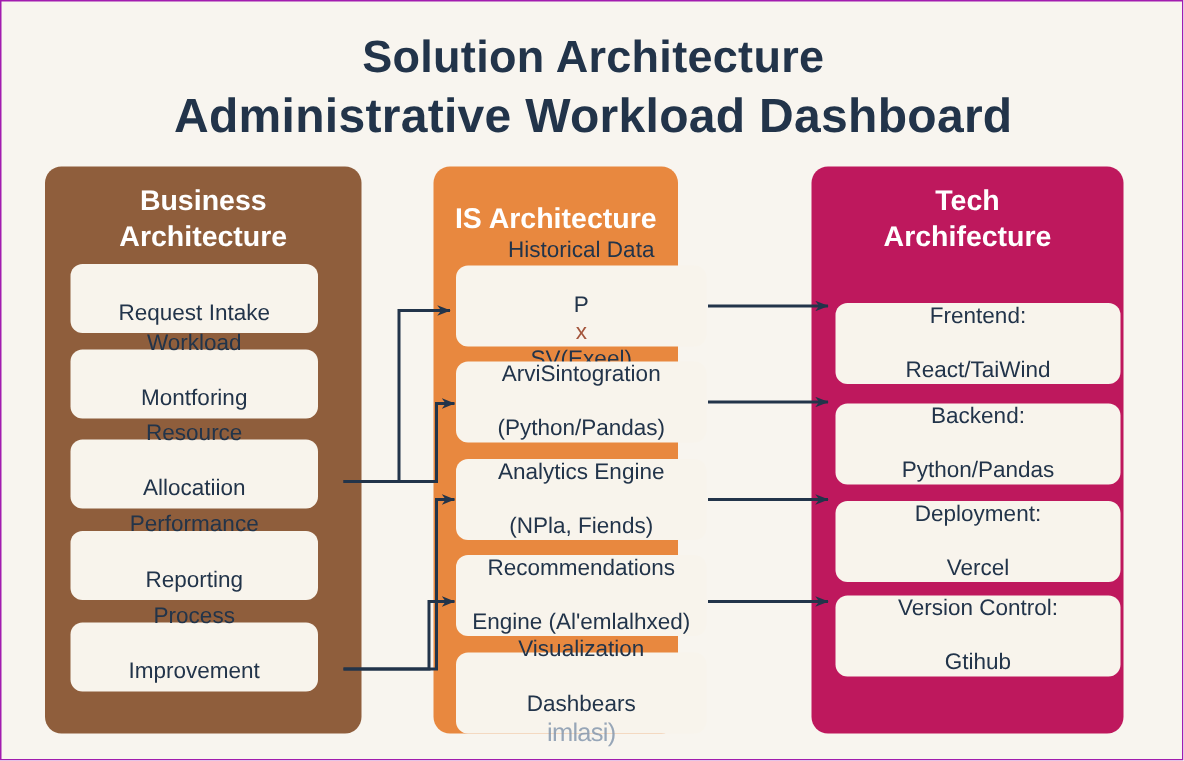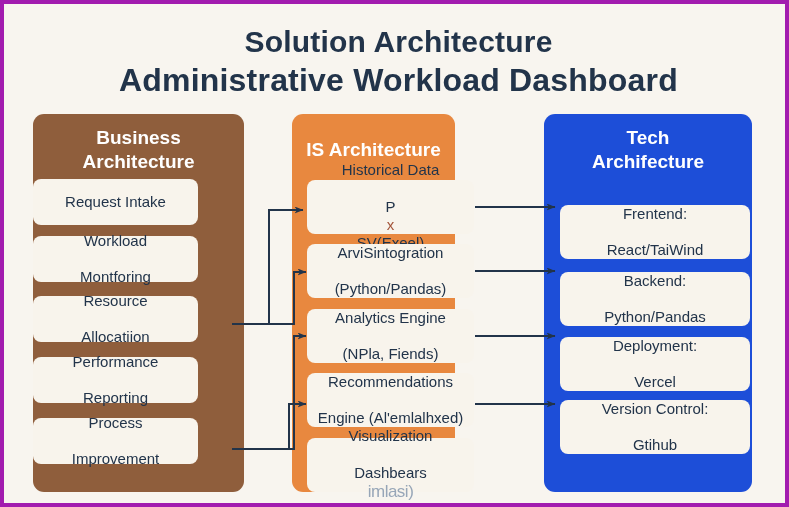--- a/index.html
+++ b/index.html
@@ -9,21 +9,21 @@
   }
   body {
     font-family: "Liberation Sans", sans-serif;
   }
   .canvas {
     position: relative;
     width: 789px;
     height: 507px;
     background: #f8f5ef;
     box-sizing: border-box;
-    border: 4px solid #a21caf;
+    border: 1px solid #a21caf;
     overflow: hidden;
     padding-left: 38px;
   }
 
   
   .title-block {
     position: absolute;
     left: 0;
     top: 20px;
     width: 789px;
@@ -45,21 +45,21 @@
   }
 
   
   .column {
     position: absolute;
     border-radius: 11px;
     box-sizing: border-box;
   }
   .col-business { left: 29px;  top: 110px; width: 211px; height: 378px; background: #8f5e3c; }
   .col-is       { left: 288px; top: 110px; width: 163px; height: 378px; background: #e8883f; }
-  .col-tech     { left: 540px; top: 110px; width: 208px; height: 378px; background: #1d4ed8; }
+  .col-tech     { left: 540px; top: 110px; width: 208px; height: 378px; background: #be185d; }
 
   .col-header {
     position: absolute;
     left: 0;
     width: 100%;
     text-align: center;
     color: #ffffff;
     font-size: 19px;
     font-weight: bold;
     line-height: 1.25;
@@ -79,21 +79,21 @@
     text-align: center;
     display: flex;
     align-items: center;
     justify-content: center;
     box-sizing: border-box;
     padding: 4px 6px;
   }
   .card span { display: block; width: 100%; }
 
   
-  .col-business .card { left: 0; width: 165px; height: 46px; }
+  .col-business .card { left: 17px; width: 165px; height: 46px; align-items: flex-end; }
   .bc0 { top: 65px;  }
   .bc1 { top: 122px; }
   .bc2 { top: 182px; }
   .bc3 { top: 243px; }
   .bc4 { top: 304px; }
 
   
   .col-is .card { left: 15px; width: 167px; height: 54px; }
   .ic0 { top: 66px;  }
   .ic1 { top: 130px; }

